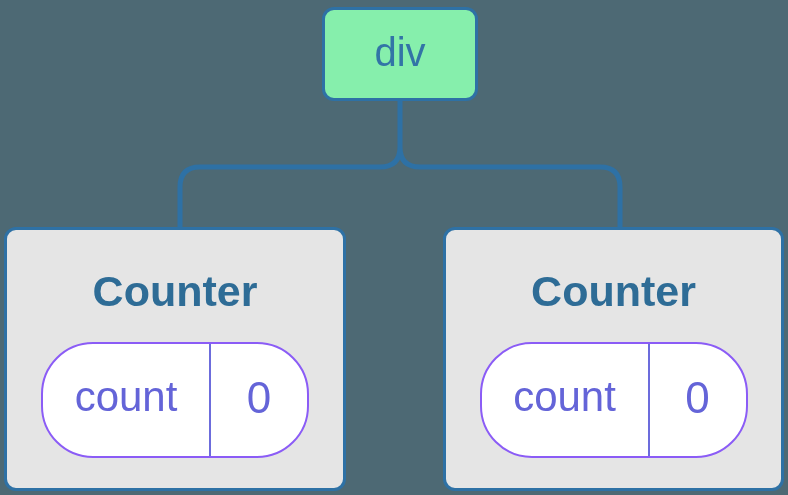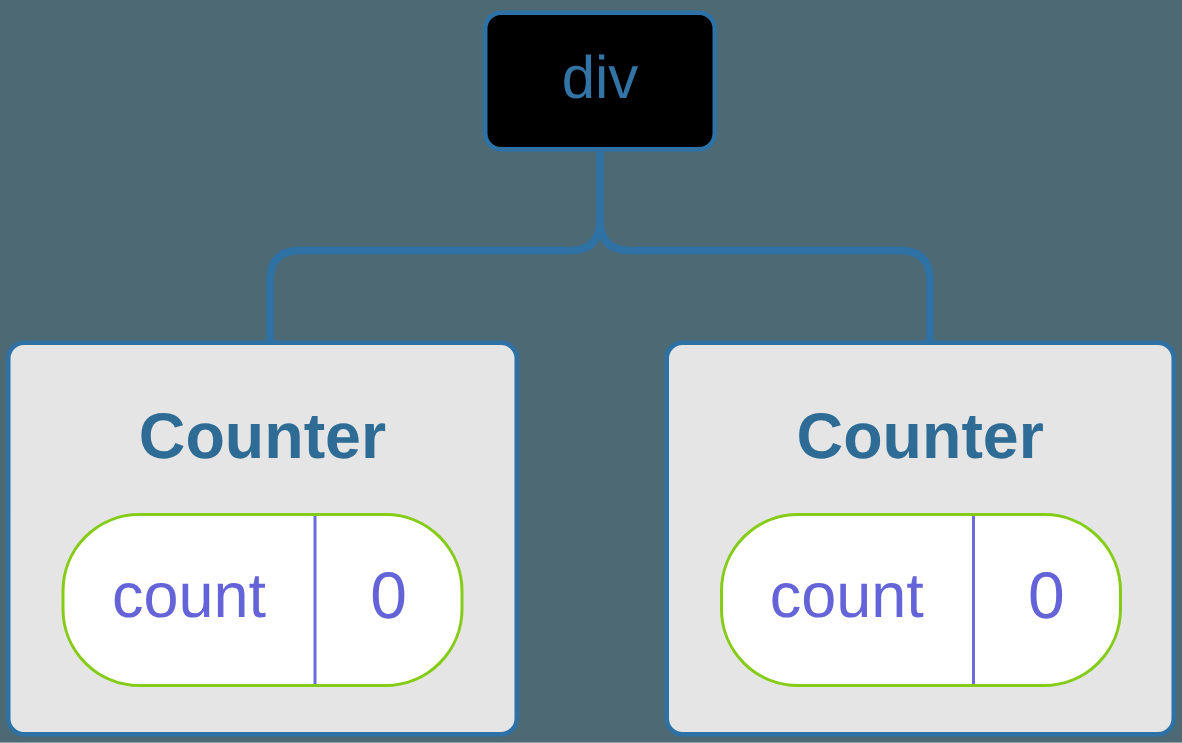--- a/index.html
+++ b/index.html
@@ -14,21 +14,21 @@
     overflow: hidden;
     font-family: "Liberation Sans", sans-serif;
   }
   .root-node {
     position: absolute;
     left: 322px;
     top: 7px;
     width: 156px;
     height: 94px;
     box-sizing: border-box;
-    background: #000000;
+    background: #86efac;
     border: 3px solid #2e71a5;
     border-radius: 12px;
     display: flex;
     align-items: center;
     justify-content: center;
   }
   .root-label {
     color: #3274a6;
     font-size: 40px;
     font-weight: 500;
@@ -63,21 +63,21 @@
     color: #2e6c96;
     font-size: 43px;
     font-weight: 600;
     line-height: 1.2;
   }
   .state-pill {
     margin-top: 24px;
     width: 268px;
     height: 116px;
     box-sizing: border-box;
-    border: 2px solid #84cc16;
+    border: 2px solid #8b5cf6;
     border-radius: 52px;
     display: flex;
     overflow: hidden;
     background: #ffffff;
   }
   .pill-key-section {
     flex: 1 1 auto;
     display: flex;
     align-items: center;
     justify-content: center;

